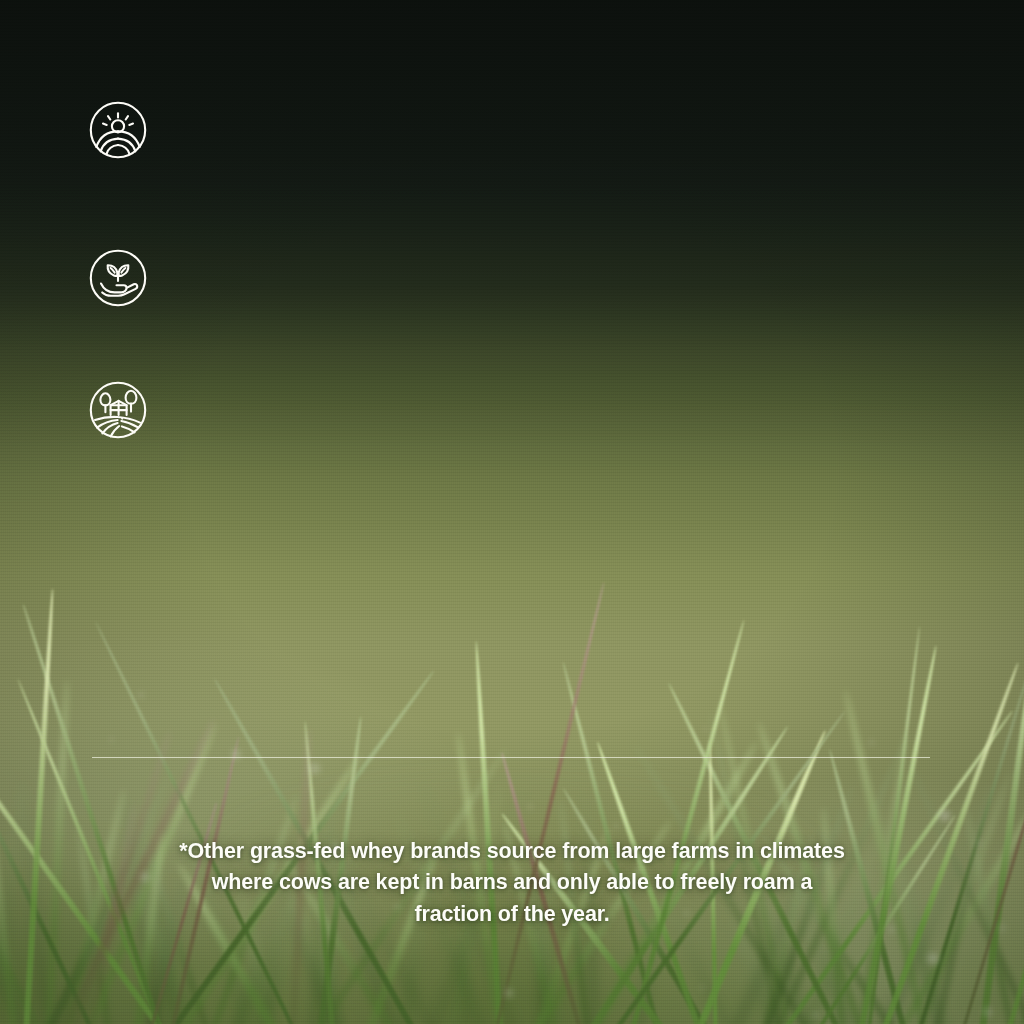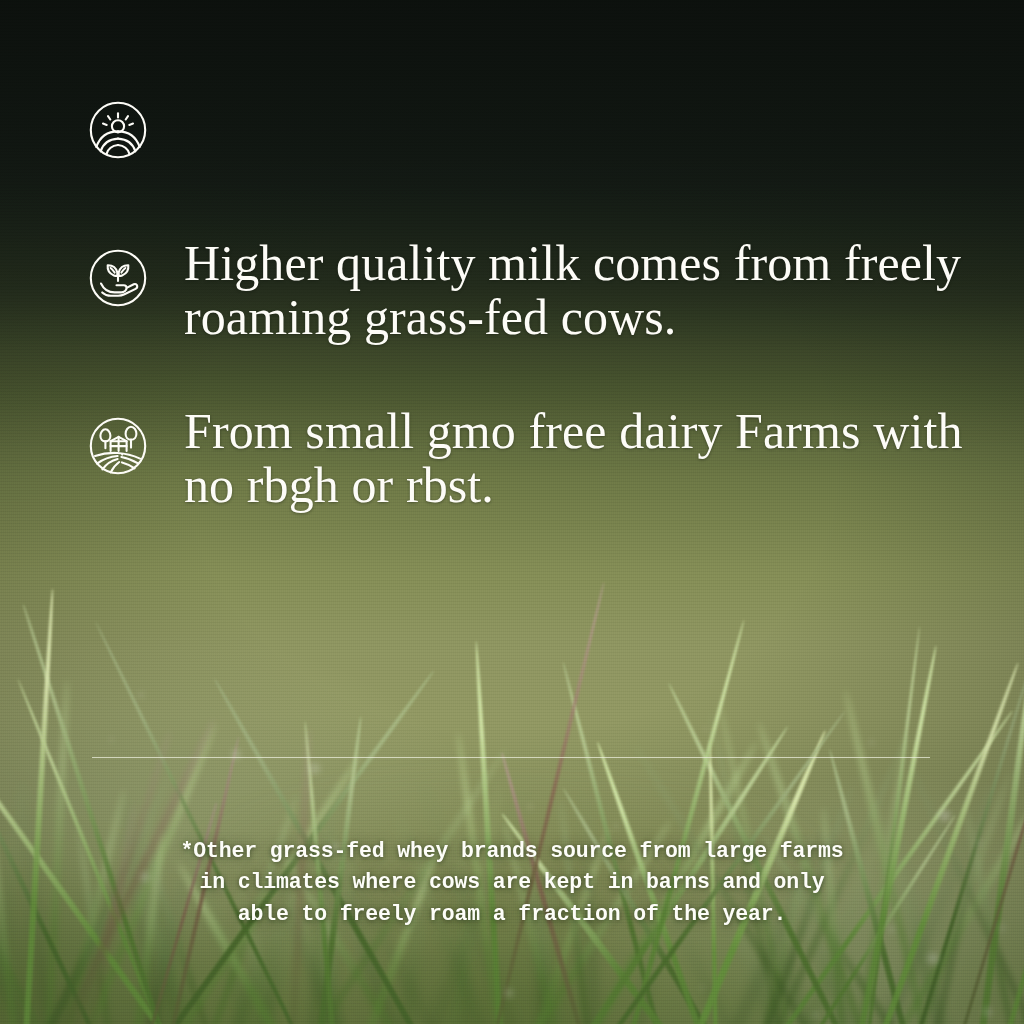--- a/index.html
+++ b/index.html
@@ -118,21 +118,21 @@
 
   .divider {
     position:absolute; left:92px; top:757px; width:838px; height:1px;
     background:rgba(240,243,226,.72);
   }
 
   .footnote {
     position:absolute; left:176px; top:836px; width:672px;
     text-align:center;
     color:#fdfdf8;
-    font-family:Liberation Mono, monospace;
+    font-family:Liberation Sans, sans-serif;
     font-weight:bold;
     font-size:21.5px;
     line-height:1.46;
     letter-spacing:-.15px;
     text-shadow:0 1px 4px rgba(28,40,18,.55), 0 0 14px rgba(30,42,20,.35);
   }
 </style>
 </head>
 <body>
 
@@ -322,23 +322,20 @@
             <circle cx="30" cy="30" r="27.2"></circle>
             <path d="M30 33.0v-9.0"></path>
             <path d="M29.3 24.4c-1.2-4.6-5.0-7.3-9.6-7.2-.5 4.7 2.0 8.6 6.2 10.2 1.3.5 2.4.6 3.4.5z"></path>
             <path d="M30.7 24.4c1.2-4.6 5.0-7.3 9.6-7.2.5 4.7-2.0 8.6-6.2 10.2-1.3.5-2.4.6-3.4.5z"></path>
             <path d="M22.6 20.0c1.6 1.2 3.0 2.8 4.0 4.6"></path>
             <path d="M37.4 20.0c-1.6 1.2-3.0 2.8-4.0 4.6"></path>
             <path d="M13.0 35.5c2.6 5.6 7.6 8.9 13.6 8.9h6.6c3.0 0 5.4-2.1 5.4-4.6 0-1.5-1.2-2.6-2.8-2.6h-7.3"></path>
             <path d="M38.6 39.9l7.2-3.6c1.5-.7 3.1.1 3.4 1.6.2 1.2-.4 2.4-1.6 3.0l-11.1 5.4c-2.1 1.0-4.1 1.5-6.4 1.5h-7.3c-3.3 0-6.2-1.2-8.6-3.4"></path>
           </svg>
         </span>
-        <div class="bi-text">
-          <span>Higher quality milk comes from freely roaming grass-fed cows.</span><span class="sup"></span>
-        </div>
       </div>
 
       <div class="benefit" id="benefit-2">
         <span class="bi-icon">
           <svg viewBox="0 0 60 60" fill="none" stroke="#fdfcf7" stroke-width="2.1" stroke-linecap="round" stroke-linejoin="round">
             <circle cx="30" cy="30" r="27.2"></circle>
 
             <path d="M17.4 32.3v-7.0"></path>
             <path d="M17.4 25.4c-3.1 0-5.0-2.4-5.0-5.6 0-3.4 2.2-6.5 5.0-6.5s5.0 3.1 5.0 6.5c0 3.2-1.9 5.6-5.0 5.6z"></path>
 
@@ -352,23 +349,20 @@
 
             <path d="M7.0 40.0c7.2-2.4 14.8-3.4 22.4-3.0 8.0.5 15.6 2.4 22.6 5.6"></path>
             <path d="M9.0 47.6c6.0-4.4 13.0-7.0 20.6-7.6"></path>
             <path d="M14.4 53.4c4.0-5.4 9.3-9.0 15.2-10.4"></path>
             <path d="M22.6 56.4c2.3-4.4 5.2-7.9 8.6-10.4"></path>
             <path d="M33.4 41.0c5.8 1.0 11.4 3.2 16.6 6.4"></path>
             <path d="M34.0 46.4c4.6 1.2 8.8 3.2 12.6 6.0"></path>
             <circle cx="34.2" cy="38.6" r="1.1" fill="#fdfcf7" stroke="none"></circle>
           </svg>
         </span>
-        <div class="bi-text">
-          <span>From small gmo free dairy Farms with no rbgh or rbst.</span><span class="sup"></span>
-        </div>
       </div>
 
     </div>
 
     <div class="divider"></div>
 
     <div class="footnote">*Other grass-fed whey brands source from large farms in climates where cows are kept in barns and only able to freely roam a fraction of the year.</div>
 
   </div>
 </div>

